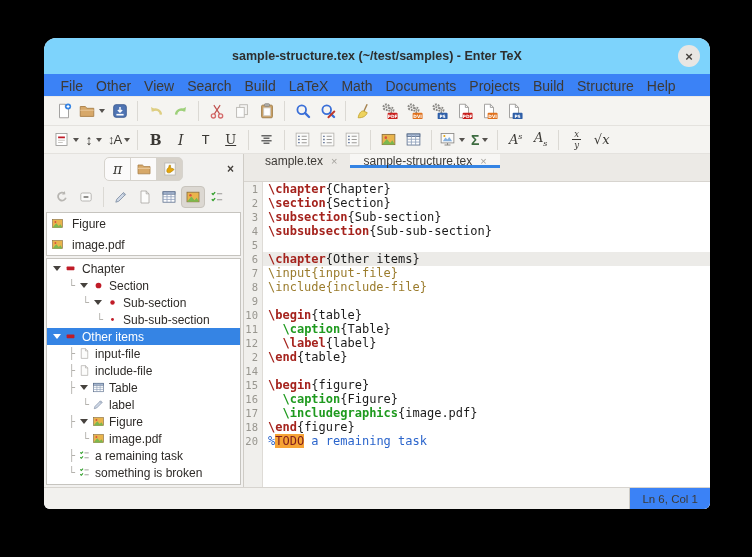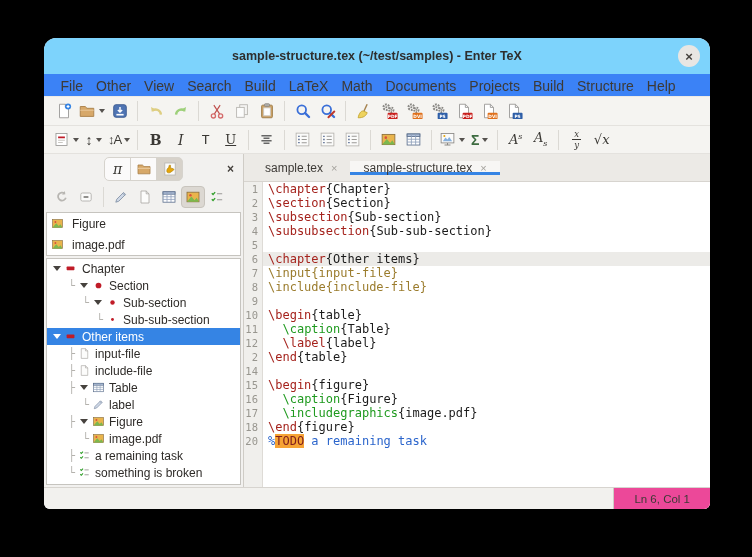--- a/index.html
+++ b/index.html
@@ -35,37 +35,37 @@
 .side-list{flex:none;background:#fff;border:1px solid #c6c4bf;margin:1px 2px 2px 2px}
 .list-row{height:21px;display:flex;align-items:center;gap:4px;padding:0 4px;font-size:12px;color:#2e2b28}
 .side-tree{flex:1;background:#fff;border:1px solid #c6c4bf;margin:0 2px 2px 2px;overflow:hidden;padding-top:1px}
 .t-row{height:17px;display:flex;align-items:center;font-size:12px;color:#2e2b28;white-space:nowrap}
 .t-row.sel{background:var(--selection);color:#fff}
 .t-conn{font-family:"DejaVu Sans Mono",monospace;font-size:11px;color:#b4b2ad;width:13px;text-align:center;flex:none}
 .t-exp{width:0;height:0;border-left:4px solid transparent;border-right:4px solid transparent;border-top:5px solid #46423e;margin:0 4px 0 2px;flex:none}
 .t-row.sel .t-exp{border-top-color:#fff}
 .t-ic{display:flex;align-items:center;margin-right:4px;flex:none}
 .editor{flex:1;display:flex;flex-direction:column;min-width:0;background:#fff}
-.tabbar{height:28px;flex:none;background:#eceae6;border-bottom:1px solid #d7d4cf;display:flex;align-items:center;padding-left:8px}
+.tabbar{height:28px;flex:none;background:#eceae6;border-bottom:1px solid #d7d4cf;display:flex;align-items:flex-start;padding-left:8px}
 .tab{display:flex;align-items:center;gap:8px;padding:0 13px;font-size:12px;color:#3d3a36}
 .tab .tx{color:#a4a29d;font-size:11px}
 .tab.active{background:#f7f6f4;box-shadow:inset 0 -3px 0 var(--accent)}
 .code{flex:1;display:flex;flex-direction:column;font-family:"DejaVu Sans Mono",monospace;font-size:12px;min-height:0}
 .c-row{display:flex;height:14px;line-height:14px;flex:none}
 .c-row.fill{flex:1;height:auto}
 .c-num{width:19px;flex:none;text-align:right;padding-right:4px;background:#f0efec;color:#98968f;border-right:1px solid #dedbd6;font-size:10.5px}
 .c-txt{flex:1;padding-left:5px;white-space:pre;color:#1b1b1b}
 .c-row.cur .c-txt{background:#ecebe8}
-.s-kw{color:var(--kw);font-weight:normal}
+.s-kw{color:var(--kw);font-weight:bold}
 .s-inc{color:var(--inc)}
-.s-grn{color:var(--grn);font-weight:normal}
+.s-grn{color:var(--grn);font-weight:bold}
 .s-cm{color:var(--cm)}
 .s-todo{background:var(--todobg);color:#7f1d1d}
 .statusbar{height:22px;flex:none;background:#f2f1ee;border-top:1px solid #d7d4cf;display:flex;align-items:center;justify-content:flex-end;font-size:11.5px;color:#3d3a36}
-.status-cell{height:100%;display:flex;align-items:center;padding:0 20px;border-left:1px solid #cfccc6;background:#ec4899}
+.status-cell{height:100%;display:flex;align-items:center;padding:0 12px;border-left:1px solid #cfccc6;background:#3b82f6}
 </style>
 </head>
 <body>
 
 <div class="window">
   <div class="titlebar">
     <span class="title">sample-structure.tex (~/test/samples) - Enter TeX</span>
     <span class="win-close">
         <span>×</span>
       </span>

